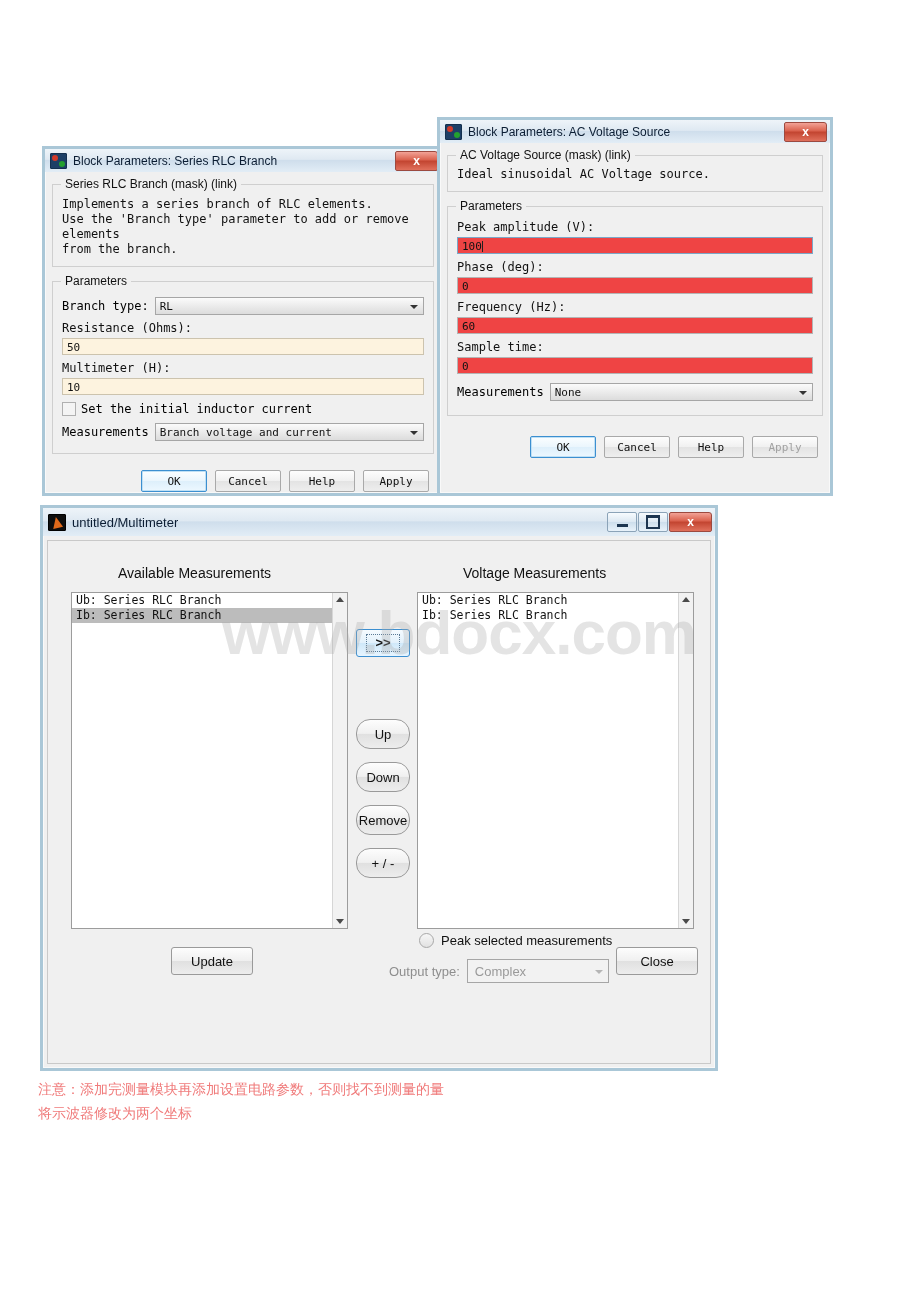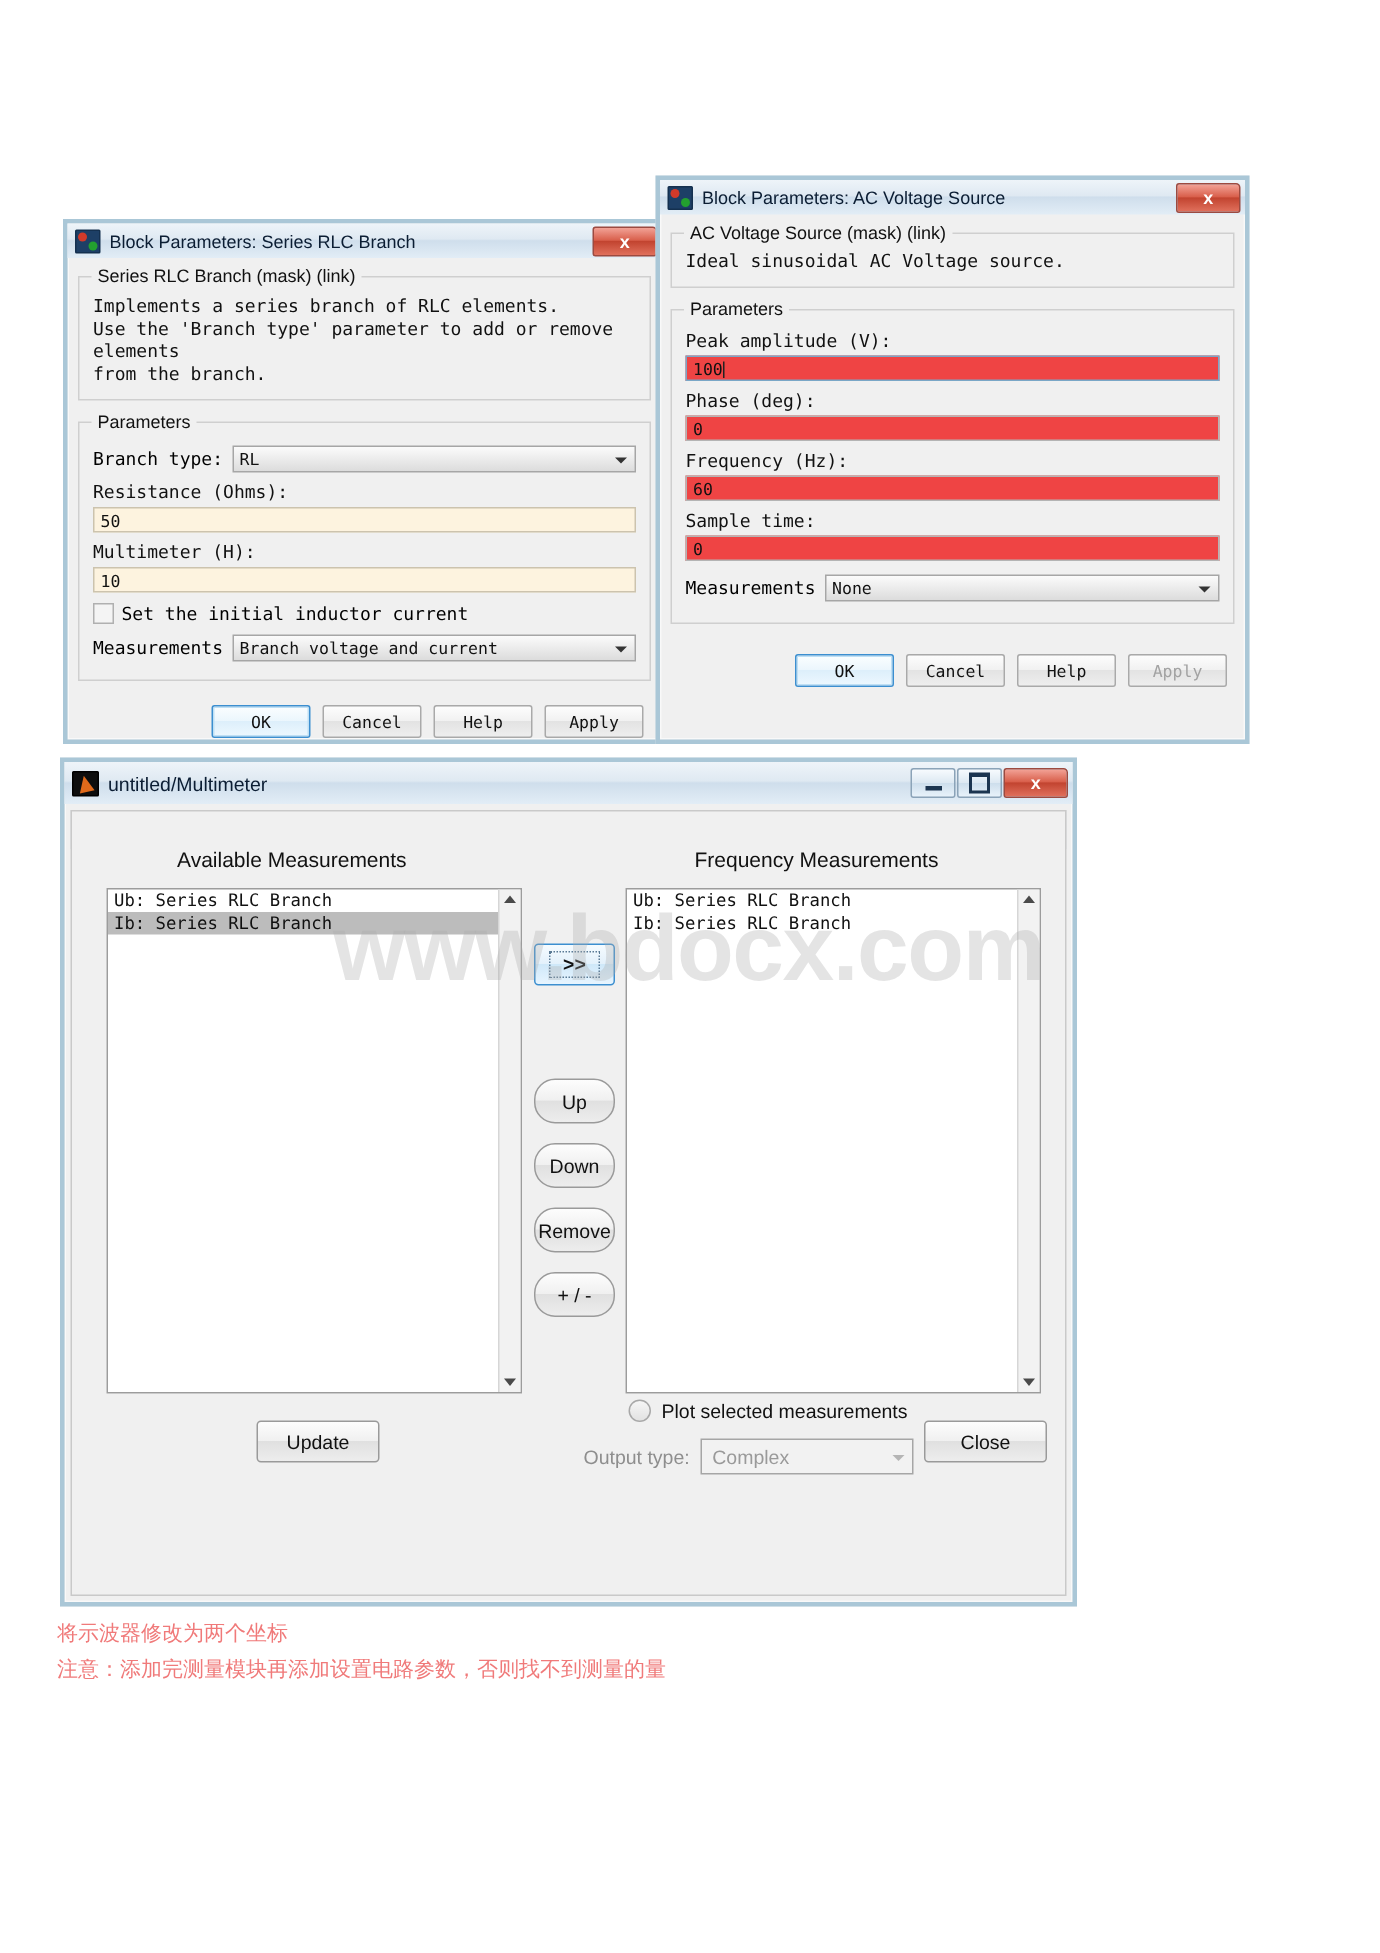--- a/index.html
+++ b/index.html
@@ -342,21 +342,21 @@
   </div>
 
   <div class="menubar">
     <span>Help</span>
     <span class="dock-glyph">⤵</span>
   </div>
 
   <div class="mm-body">
 
     <div class="col-head" style="left:70px;top:24px;">Available Measurements</div>
-    <div class="col-head" style="left:415px;top:24px;">Frequency Measurements</div>
+    <div class="col-head" style="left:415px;top:24px;">Voltage Measurements</div>
 
     <div class="listbox" style="left:23px;top:51px;width:275px;height:335px;">
       <div style="position:absolute;left:0;top:0;right:14px;">
         <div class="lb-item">Ub: Series RLC Branch</div>
         <div class="lb-item sel">Ib: Series RLC Branch</div>
       </div>
       <div class="sbar">
         <span class="up">
             <i class="tri-u"></i>
           </span>
@@ -386,34 +386,34 @@
             <i class="tri-u"></i>
           </span>
         <span class="dn">
             <i class="tri-d"></i>
           </span>
       </div>
     </div>
 
     <div class="radiorow" style="left:371px;top:392px;">
       <span class="radio"></span>
-      <span>Plot selected measurements</span>
+      <span>Peak selected measurements</span>
     </div>
 
     <div class="outrow" style="left:341px;top:418px;">
       <span>Output type:</span>
       <span class="combo disabled" style="width:142px;height:24px;line-height:21px;font-size:13px;padding-left:7px;">
         <span>Complex</span>
         <span class="arrow" style="top:10px;"></span>
       </span>
     </div>
 
     <div class="mm-btn" style="left:123px;top:406px;width:80px;">Update</div>
     <div class="mm-btn" style="left:568px;top:406px;width:76px;">Close</div>
   </div>
 </div>
 
 <div class="watermark">www.bdocx.com</div>
 
 <div class="note">
+  <div>注意：添加完测量模块再添加设置电路参数，否则找不到测量的量</div>
   <div>将示波器修改为两个坐标</div>
-  <div>注意：添加完测量模块再添加设置电路参数，否则找不到测量的量</div>
 </div>
 
 </body></html>

